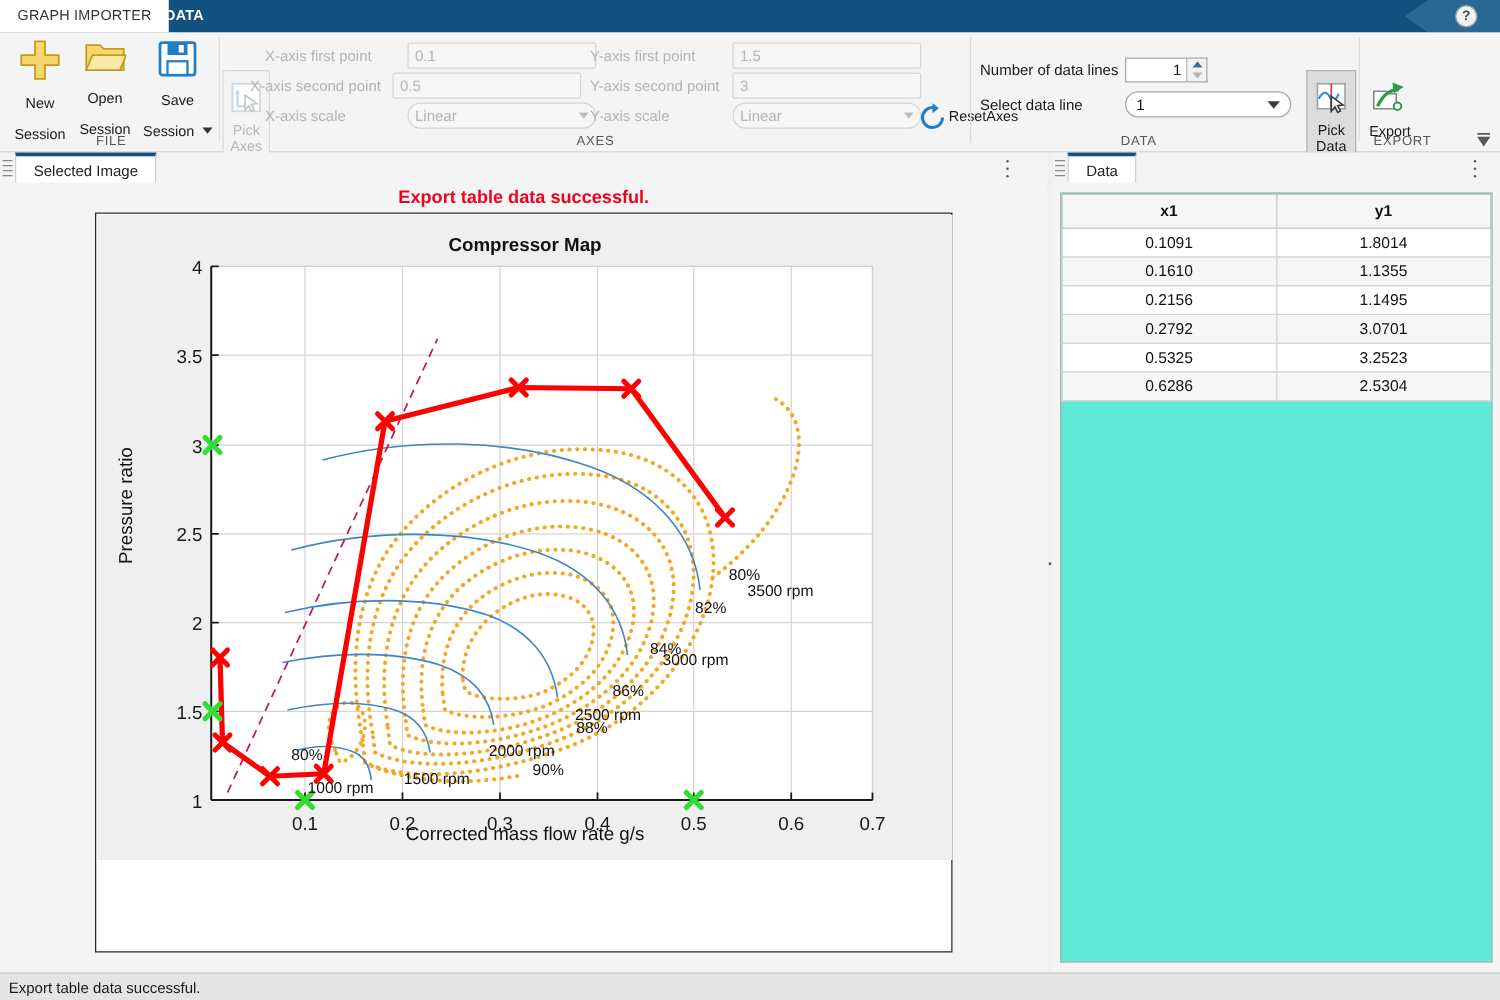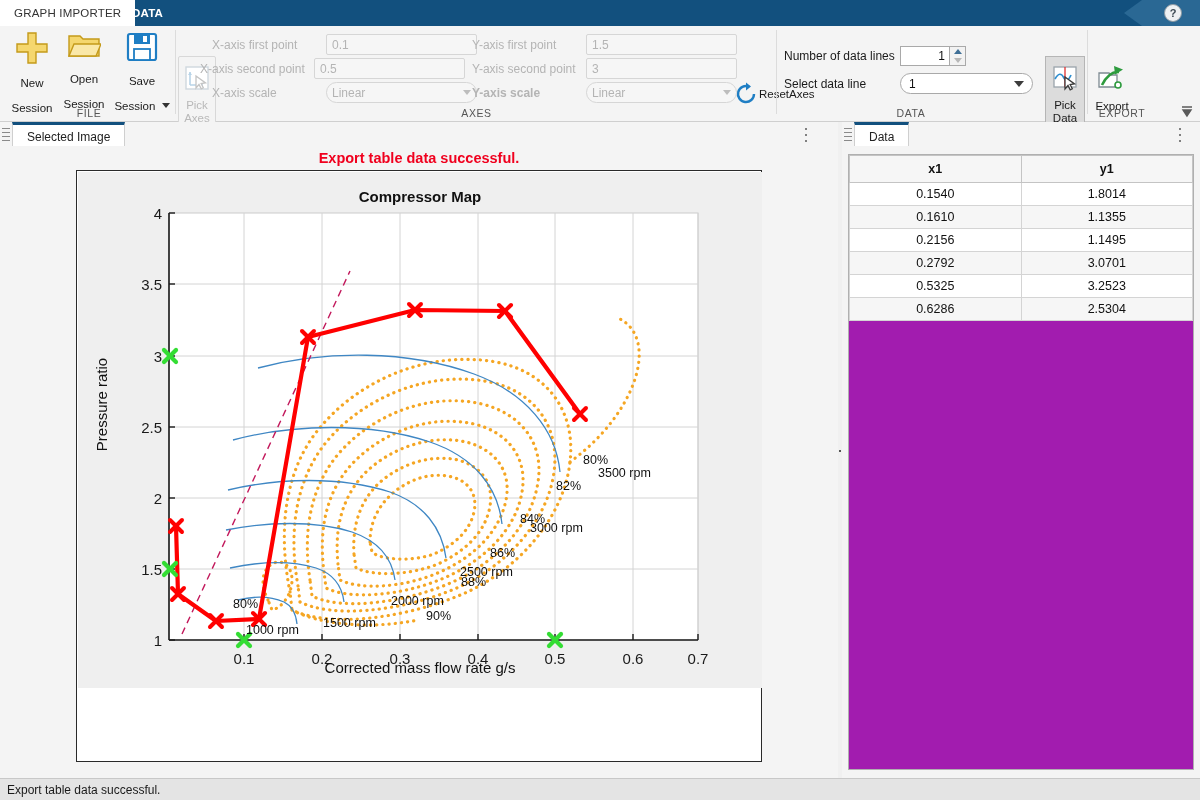--- a/index.html
+++ b/index.html
@@ -200,21 +200,21 @@
     width: 2px; height: 2px; background: #555;
   }
 
   
   .rightpanel {
     position: absolute; left: 842px; top: 146px; width: 358px; height: 632px;
     background: #f4f4f4;
   }
   .tablewrap {
     position: absolute; left: 6px; top: 8px; width: 346px; height: 616px;
-    background: #a21caf; border: 1px solid #b0b0b0;
+    background: #5eead4; border: 1px solid #b0b0b0;
   }
   table.dt { border-collapse: collapse; width: 100%; table-layout: fixed; }
   table.dt th {
     height: 27px; font-size: 12.5px; font-weight: bold; color: #111;
     background: #f6f6f6; border: 1px solid #c4c4c4; text-align: center;
   }
   table.dt td {
     height: 23px; font-size: 12.5px; color: #111; text-align: center;
     border: 1px solid #d4d4d4;
   }
@@ -315,21 +315,21 @@
 
     <div class="field-row" style="left:472px;top:8px;">
       <span class="field-lab" style="width:110px;">Y-axis first point</span>
       <span class="field-box" style="width:151px;margin-left:4px;">1.5</span>
     </div>
     <div class="field-row" style="left:472px;top:32px;">
       <span class="field-lab" style="width:110px;">Y-axis second point</span>
       <span class="field-box" style="width:151px;margin-left:4px;">3</span>
     </div>
     <div class="field-row" style="left:472px;top:56px;">
-      <span class="field-lab" style="width:110px;font-weight:bold;">Y-axis scale</span>
+      <span class="field-lab" style="width:110px;">Y-axis scale</span>
       <span class="field-box round" style="width:151px;margin-left:4px;">
         <span>Linear</span>
         <span class="caret-dn"></span>
       </span>
     </div>
 
     <div class="resetaxes">
       <span style="height:44px;display:flex;align-items:center;">
         <svg width="26" height="26" viewBox="0 0 26 26">
           <path d="M21 13 a8 8 0 1 1 -5 -7.4" fill="none" stroke="#1f7ec4" stroke-width="2.4"></path>
@@ -627,21 +627,21 @@
     <div class="tablewrap">
       <table class="dt">
         <thead>
           <tr>
             <th>x1</th>
             <th>y1</th>
           </tr>
         </thead>
         <tbody>
             <tr>
-              <td>0.1540</td>
+              <td>0.1091</td>
               <td>1.8014</td>
             </tr>
             <tr>
               <td>0.1610</td>
               <td>1.1355</td>
             </tr>
             <tr>
               <td>0.2156</td>
               <td>1.1495</td>
             </tr>

